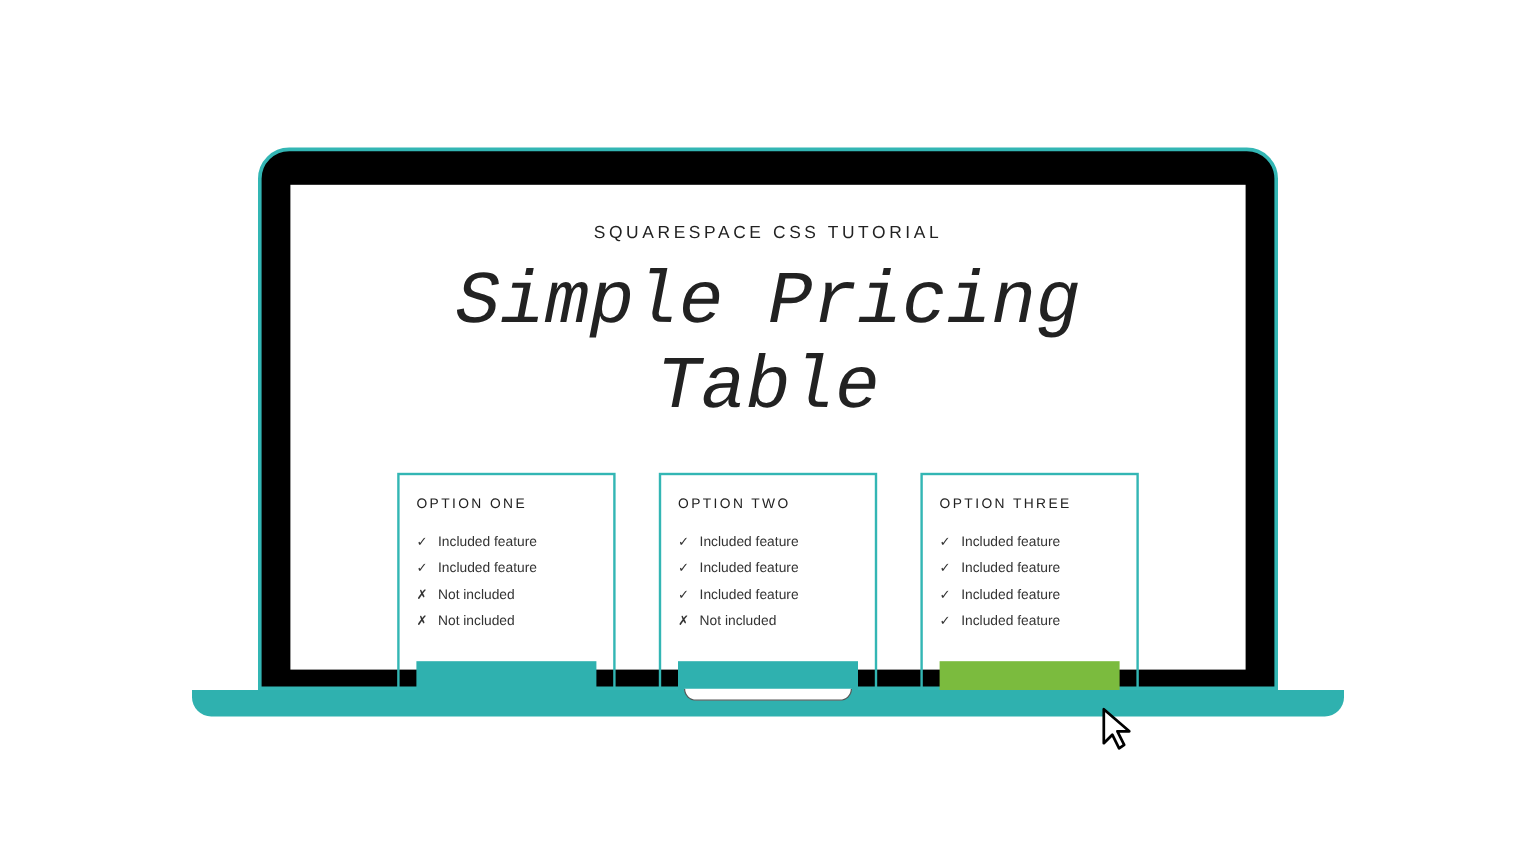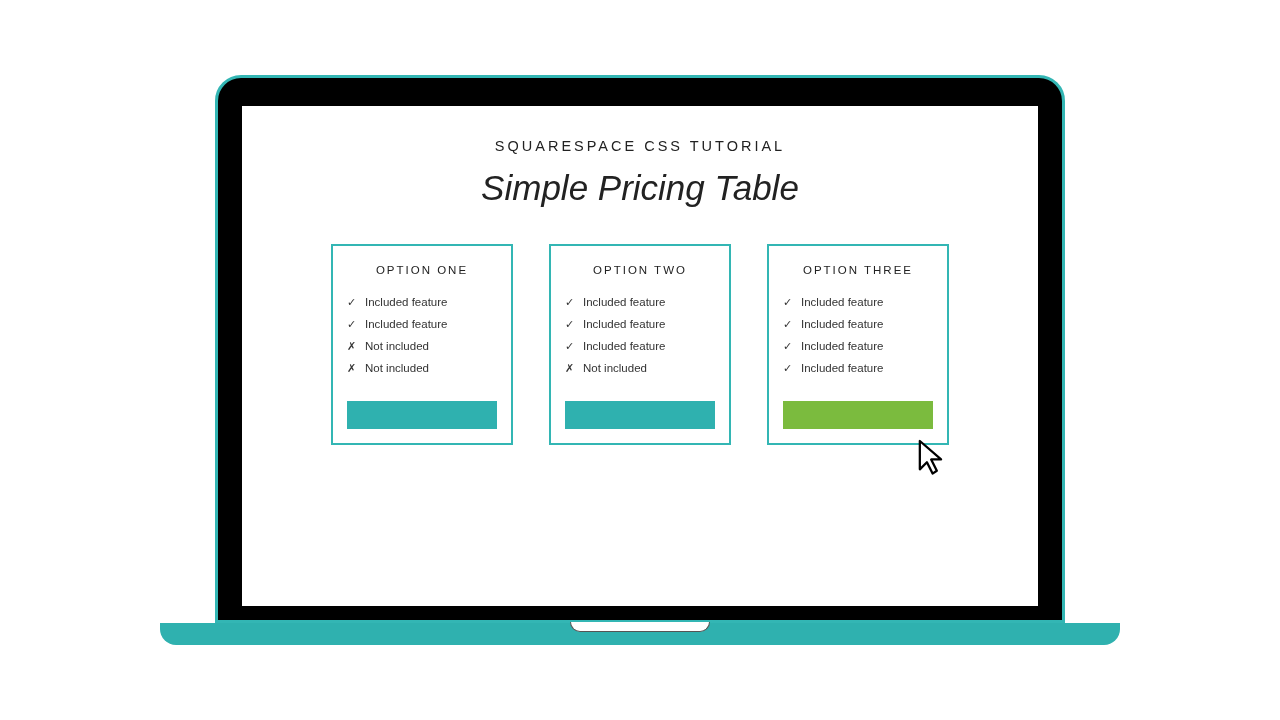--- a/index.html
+++ b/index.html
@@ -21,39 +21,39 @@
     position: relative;
     margin: 0 auto;
     width: 850px;
     background: #000000;
     border: 3px solid #33b6b4;
     border-radius: 26px 26px 0 0;
     padding: 28px 24px 14px 24px;
   }
   .screen {
     background: #ffffff;
-    height: 500px;
+    height: 404px;
     width: 100%;
     padding: 28px 36px 18px 36px;
     display: flex;
     flex-direction: column;
     align-items: center;
     position: relative;
   }
   .eyebrow {
     font-size: 14.5px;
     letter-spacing: 3px;
     color: #222;
     text-align: center;
     margin-top: 4px;
   }
   .title {
-    font-family: Liberation Sans, sans-serif;
+    font-family: Liberation Mono, monospace;
     font-style: italic;
-    font-size: 35px;
+    font-size: 62px;
     color: #222;
     margin-top: 14px;
     text-align: center;
   }
   .cards {
     display: flex;
     justify-content: center;
     gap: 36px;
     margin-top: 36px;
     width: 100%;
@@ -64,21 +64,21 @@
     padding: 18px 14px 14px 14px;
     display: flex;
     flex-direction: column;
     align-items: stretch;
     position: relative;
   }
   .card-title {
     font-size: 11.5px;
     letter-spacing: 2px;
     color: #222;
-    text-align: center;
+    text-align: left;
     margin-bottom: 16px;
   }
   .features {
     list-style: none;
     margin-bottom: 22px;
   }
   .features li {
     font-size: 11.5px;
     color: #333;
     line-height: 1.9;

